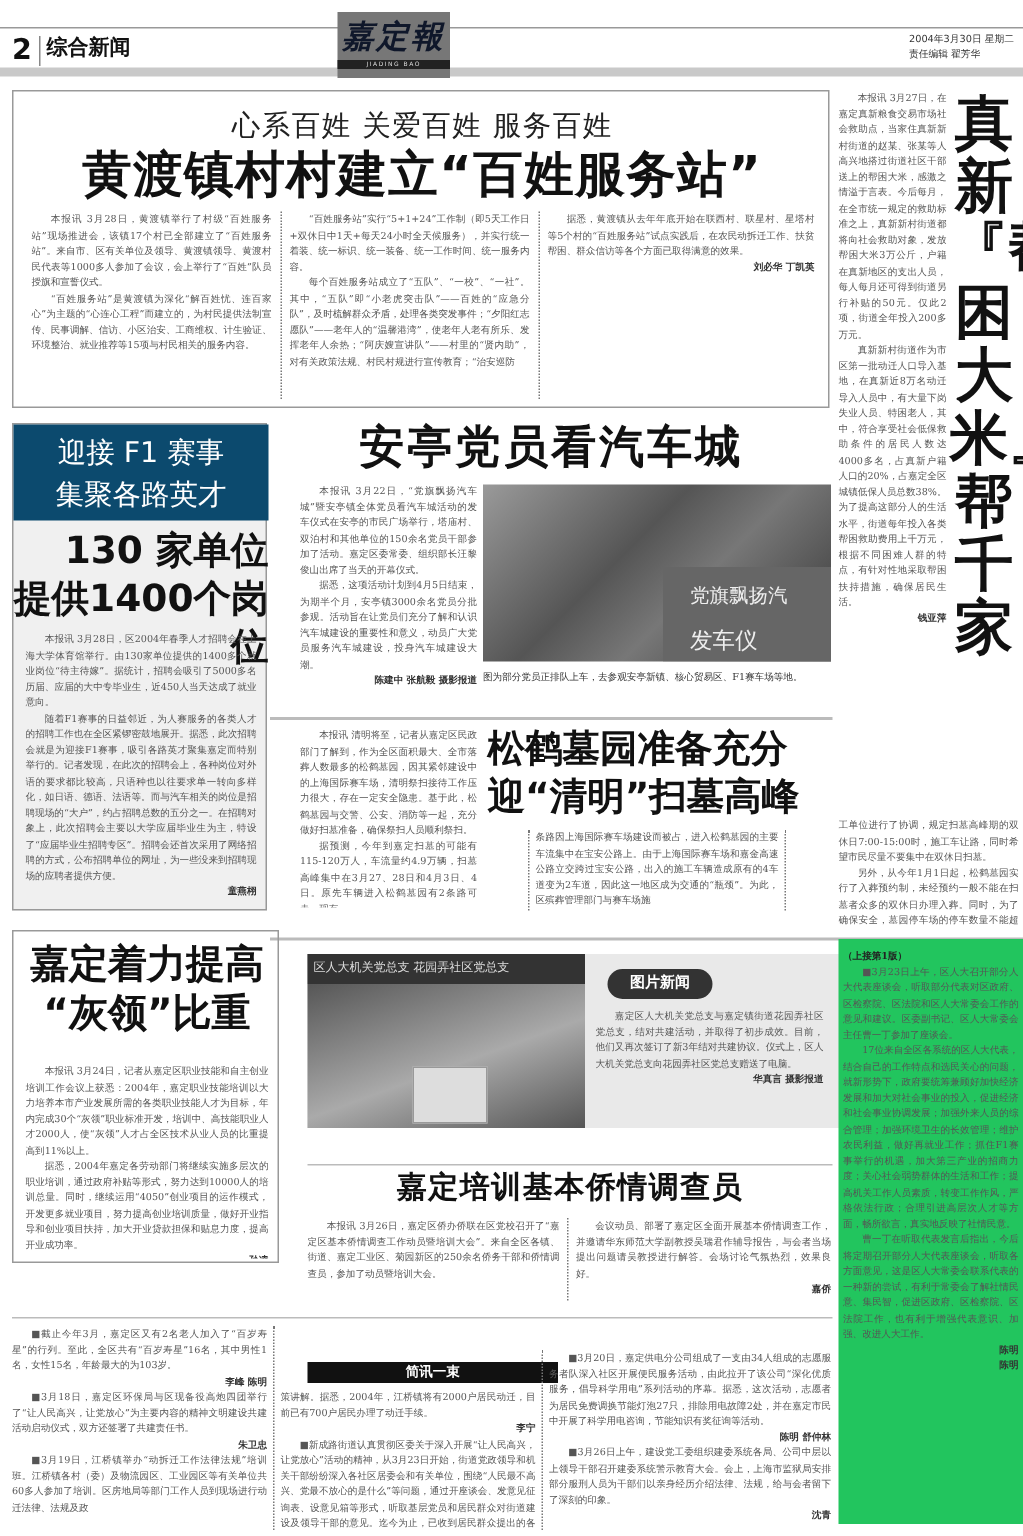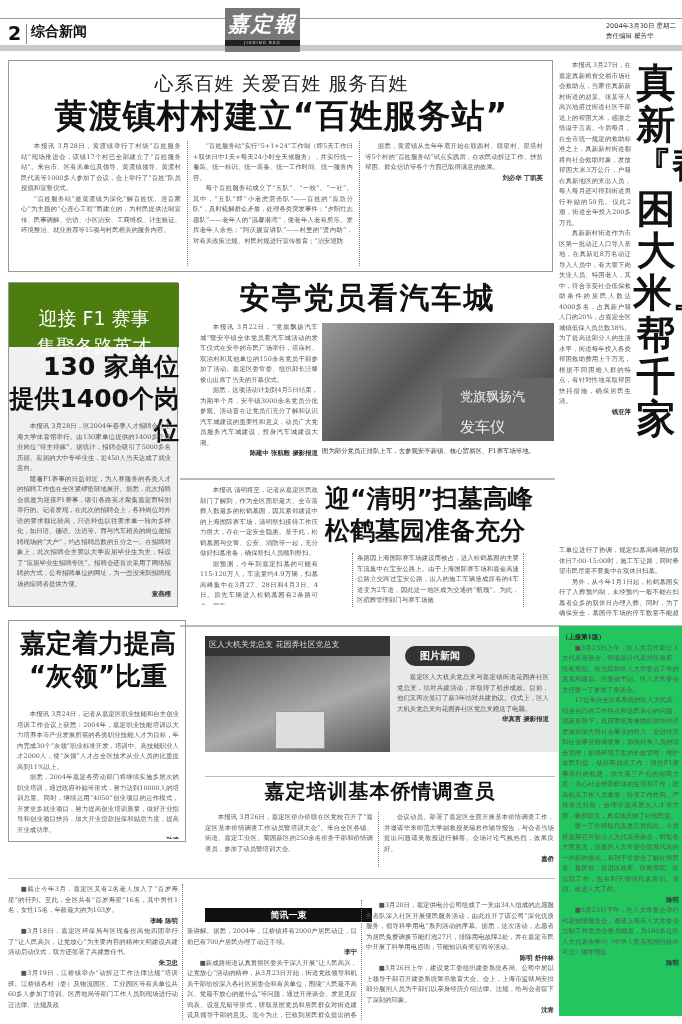--- a/index.html
+++ b/index.html
@@ -11,31 +11,31 @@
 .bold{font-weight:bold;color:#222}
 .dot-v{border-left:1.5px dotted #777}
 .rule{height:2px;background:#bbb}
 
 #mast-line{left:0;top:18px;width:682px;height:1px;background:#999}
 #mast-bar{left:0;top:45px;width:682px;height:6px;background:#c9c9c9}
 #page-no{left:8px;top:22px;font-size:19px;font-weight:bold;color:#111}
 #page-sep{left:26px;top:24px;width:1px;height:20px;background:#888}
 #section-title{left:31px;top:23px;font-size:14px;font-weight:bold;color:#111}
 #logo{left:225px;top:8px;width:75px;height:44px;background:#777;color:#fff;text-align:center}
-#logo .cn{font-family:"DejaVu Serif",serif;font-size:21px;font-style:italic;font-weight:bold;letter-spacing:2px;line-height:32px;color:#ffffff}
+#logo .cn{font-family:"DejaVu Serif",serif;font-size:21px;font-style:italic;font-weight:bold;letter-spacing:2px;line-height:32px;color:#0f172a}
 #logo .en{background:#222;font-size:4px;line-height:6px;letter-spacing:1px;color:#ddd}
 #date{right:6px;top:21px;font-size:6.5px;text-align:left;color:#333;line-height:10px}
 
 #top-box{left:8px;top:60px;width:545px;height:212px;border:1px solid #999}
 #top-kicker{left:0;top:10px;width:545px;text-align:center;font-size:19px;color:#222;letter-spacing:1px}
 #top-title{left:0;top:33px;width:545px;text-align:center;font-size:33px;font-weight:900;color:#111;letter-spacing:1px}
 #vtitle{left:633px;top:62px;width:46px;font-size:39px;font-weight:900;line-height:42px;text-align:center;color:#111}
 
 #f1-box{left:8px;top:282px;width:170px;height:325px;border:1px solid #999;background:#f0f0f0}
-#f1-dark{left:0;top:0;width:170px;height:64px;background:#4d7c0f;color:#fff;text-align:center;font-size:19px;line-height:28px;padding-top:21px}
+#f1-dark{left:0;top:0;width:170px;height:64px;background:#0c4a6e;color:#fff;text-align:center;font-size:19px;line-height:28px;padding-top:5px}
 #f1-title{left:0;top:68px;width:170px;text-align:right;font-size:25px;font-weight:900;line-height:32px;color:#111}
 
 #anting-title{left:180px;top:278px;width:375px;text-align:center;font-size:30px;font-weight:bold;color:#111;letter-spacing:2px}
 #anting-photo{left:322px;top:323px;width:232px;height:118px;background:linear-gradient(135deg,#9a9a9a,#555 40%,#777 60%,#333);overflow:hidden}
 #bus-banner{left:120px;top:55px;width:112px;height:63px;background:#666;color:#eee;font-size:13px;padding:10px 0 0 18px}
 #qingming-title{left:325px;top:483px;width:230px;font-size:25px;font-weight:bold;line-height:32px;color:#111}
 
 #hl-box{left:8px;top:620px;width:178px;height:222px;border:1px solid #999}
 #hl-title{left:0;top:6px;width:178px;text-align:center;font-size:26px;font-weight:bold;line-height:33px;color:#111}
 
@@ -121,22 +121,22 @@
 </div>
 <div class="abs txt" style="left:322px;top:446px;width:232px;height:22px;color:#333">图为部分党员正排队上车，去参观安亭新镇、核心贸易区、F1赛车场等地。</div>
 
 <div class="abs rule" style="left:180px;top:478px;width:375px"></div>
 
 <div class="abs txt" style="left:200px;top:485px;width:118px;height:120px">
   <p>本报讯 清明将至，记者从嘉定区民政部门了解到，作为全区面积最大、全市落葬人数最多的松鹤墓园，因其紧邻建设中的上海国际赛车场，清明祭扫接待工作压力很大，存在一定安全隐患。基于此，松鹤墓园与交警、公安、消防等一起，充分做好扫墓准备，确保祭扫人员顺利祭扫。</p>
   <p>据预测，今年到嘉定扫墓的可能有115-120万人，车流量约4.9万辆，扫墓高峰集中在3月27、28日和4月3日、4日。原先车辆进入松鹤墓园有2条路可走，现有一</p>
 </div>
 <div class="abs" id="qingming-title">
+  <div>松鹤墓园准备充分</div>
   <div>迎“清明”扫墓高峰</div>
-  <div>松鹤墓园准备充分</div>
 </div>
 <div class="abs dot-v" style="left:352px;top:553px;height:54px"></div>
 <div class="abs txt" style="left:357px;top:553px;width:162px;height:54px">条路因上海国际赛车场建设而被占，进入松鹤墓园的主要车流集中在宝安公路上。由于上海国际赛车场和嘉金高速公路立交跨过宝安公路，出入的施工车辆造成原有的4车道变为2车道，因此这一地区成为交通的“瓶颈”。为此，区殡葬管理部门与赛车场施</div>
 <div class="abs dot-v" style="left:523px;top:553px;height:54px"></div>
 <div class="abs txt" style="left:559px;top:545px;width:120px;height:72px">
   <p style="text-indent:0">工单位进行了协调，规定扫墓高峰期的双休日7:00-15:00时，施工车让路，同时希望市民尽量不要集中在双休日扫墓。</p>
   <p>另外，从今年1月1日起，松鹤墓园实行了入葬预约制，未经预约一般不能在扫墓者众多的双休日办理入葬。同时，为了确保安全，墓园停车场的停车数量不能超过100辆，并在墓园内配置5台抽水泵，数十只各类灭火器以及一辆消防车，以备及时处理突发险情。</p>
 
 </div>
 
@@ -178,21 +178,20 @@
   <div class="sig">嘉侨</div>
 </div>
 
 <div class="abs" id="rb-box">
   <div class="abs txt" style="left:3px;top:6px;width:117px;height:380px">
     <div class="bold">（上接第1版）</div>
     <p>■3月23日上午，区人大召开部分人大代表座谈会，听取部分代表对区政府、区检察院、区法院和区人大常委会工作的意见和建议。区委副书记、区人大常委会主任曹一丁参加了座谈会。</p>
     <p>17位来自全区各系统的区人大代表，结合自己的工作特点和选民关心的问题，就新形势下，政府要统筹兼顾好加快经济发展和加大对社会事业的投入，促进经济和社会事业协调发展；加强外来人员的综合管理；加强环境卫生的长效管理；维护农民利益，做好再就业工作；抓住F1赛事举行的机遇，加大第三产业的招商力度；关心社会弱势群体的生活和工作；提高机关工作人员素质，转变工作作风，严格依法行政；合理引进高层次人才等方面，畅所欲言，真实地反映了社情民意。</p>
     <p>曹一丁在听取代表发言后指出，今后将定期召开部分人大代表座谈会，听取各方面意见，这是区人大常委会联系代表的一种新的尝试，有利于常委会了解社情民意、集民智，促进区政府、区检察院、区法院工作，也有利于增强代表意识、加强、改进人大工作。</p>
     <div class="sig">陈明</div>
-    <p>■3月23日下午，区人大常委会举行代表知情报告会，邀请上海市人大常委会法制工作委员会委员顾嘉，为180多位区人大代表作学习《中华人民共和国行政许可法》辅导报告。</p>
     <div class="sig">陈明</div>
   </div>
 </div>
 
 <div class="abs rule" style="left:8px;top:878px;width:547px;height:1px"></div>
 
 <div class="abs" id="brief-bar">简讯一束</div>
 <div class="abs txt" style="left:8px;top:884px;width:170px;height:136px">
   <p>■截止今年3月，嘉定区又有2名老人加入了“百岁寿星”的行列。至此，全区共有“百岁寿星”16名，其中男性1名，女性15名，年龄最大的为103岁。</p>
   <div class="sig">李峰 陈明</div>

